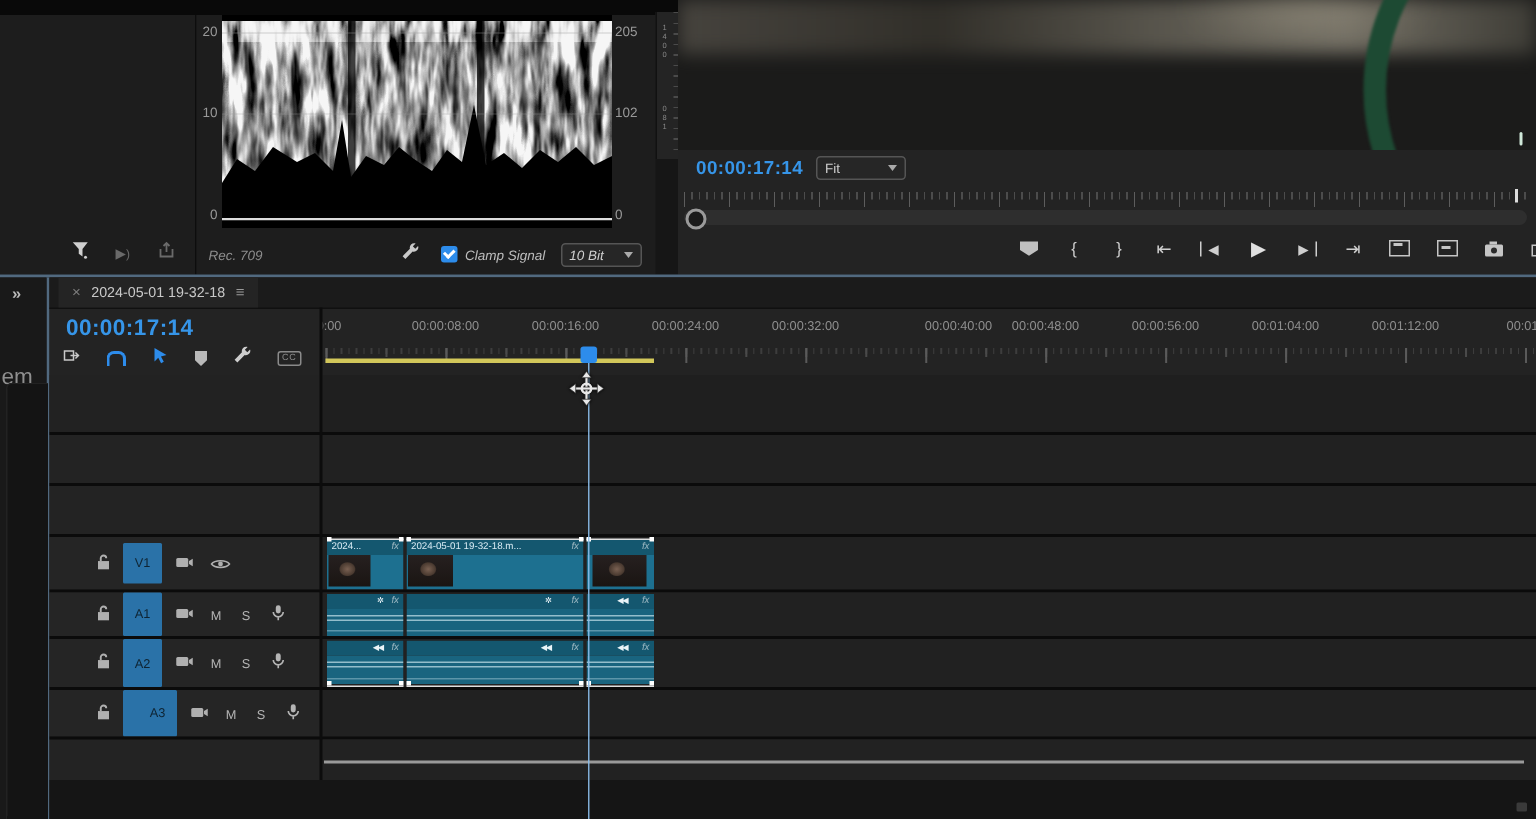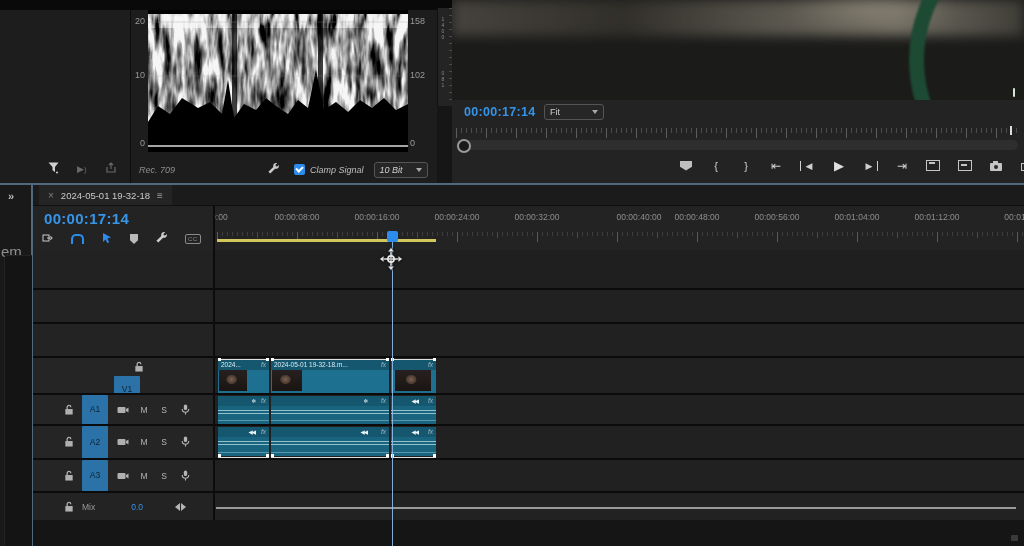--- a/index.html
+++ b/index.html
@@ -108,21 +108,21 @@
 
         <line x1="0" y1="12" x2="260" y2="12" stroke="#999" stroke-width="0.6" opacity="0.5"></line>
         <line x1="0" y1="66" x2="260" y2="66" stroke="#999" stroke-width="0.6" opacity="0.4"></line>
         <line x1="0" y1="136" x2="260" y2="136" stroke="#ddd" stroke-width="1.5"></line>
       </svg>
     </div>
 
     <div class="abs lbl" style="left:0;top:6px;width:14px;text-align:right;">20</div>
     <div class="abs lbl" style="left:0;top:60px;width:14px;text-align:right;">10</div>
     <div class="abs lbl" style="left:0;top:128px;width:14px;text-align:right;">0</div>
-    <div class="abs lbl" style="left:279px;top:6px;">158</div>
+    <div class="abs lbl" style="left:279px;top:6px;">205</div>
     <div class="abs lbl" style="left:279px;top:60px;">102</div>
     <div class="abs lbl" style="left:279px;top:128px;">0</div>
 
     <div class="abs" style="left:0;top:146px;width:306px;height:27px;display:flex;align-items:center;font-style:italic;">
       <span class="lbl" style="margin-left:8px;color:#8d8d8d;">Rec. 709</span>
       <span class="ic" style="margin-left:92px;">
         <svg width="13" height="13" viewBox="0 0 12 12">
             <path fill="#c9c9c9" d="M11 3.6c0 1.5-1.2 2.7-2.7 2.7-.3 0-.5 0-.8-.1L3 10.7 1.3 9 5.8 4.5c-.1-.3-.1-.5-.1-.8C5.7 2.2 6.9 1 8.4 1c.3 0 .6.1.9.2L7.6 2.9l1.5 1.5 1.7-1.7c.1.3.2.6.2.9z"></path>
           </svg>
       </span>
@@ -242,21 +242,21 @@
   <div class="thead" style="top:250px;height:38px;background:#222;"></div>
   <div class="tcontent" style="top:250px;height:38px;background:#1f1f1f;"></div>
   <div class="rowgap" style="top:288px;"></div>
 
   <div class="tcontent" style="top:290px;height:32px;"></div>
   <div class="rowgap" style="top:322px;"></div>
 
   <div class="tcontent" style="top:324px;height:32px;"></div>
   <div class="rowgap" style="top:356px;"></div>
 
-  <div class="thead" style="top:358px;height:35px;flex-direction:column;">
+  <div class="thead" style="top:358px;height:35px;">
     <span class="ic" style="margin-left:31px;"><svg width="10" height="11" viewBox="0 0 10 12">
           <rect x="1" y="5.5" width="8" height="6" fill="#b0b0b0"></rect>
           <path d="M3 5.5V3.5a2 2 0 0 1 4 0" stroke="#b0b0b0" fill="none" stroke-width="1.4"></path>
         </svg></span>
     <span class="tname target" style="margin-left:8px;height:27px;line-height:27px;">V1</span>
     <span class="ic" style="margin-left:9px;"><svg width="12" height="10" viewBox="0 0 12 10">
           <rect x="0.5" y="2" width="8" height="6" rx="1" fill="#b0b0b0"></rect>
           <path d="M9 4l2.5-1.5v5L9 6z" fill="#b0b0b0"></path>
         </svg></span>
     <span class="ic" style="margin-left:11px;"><svg width="14" height="8" viewBox="0 0 14 8">
@@ -305,44 +305,35 @@
         </svg></span>
   </div>
   <div class="tcontent" style="top:426px;height:32px;"></div>
   <div class="rowgap" style="top:458px;"></div>
 
   <div class="thead" style="top:460px;height:31px;">
     <span class="ic" style="margin-left:31px;"><svg width="10" height="11" viewBox="0 0 10 12">
           <rect x="1" y="5.5" width="8" height="6" fill="#b0b0b0"></rect>
           <path d="M3 5.5V3.5a2 2 0 0 1 4 0" stroke="#b0b0b0" fill="none" stroke-width="1.4"></path>
         </svg></span>
-    <span class="tname target" style="margin-left:8px;height:31px;line-height:31px;">A3</span>
+    <span class="tname target" style="margin-left:8px;height:31px;line-height:31px;padding-left:10px;">A3</span>
     <span class="ic" style="margin-left:9px;"><svg width="12" height="10" viewBox="0 0 12 10">
           <rect x="0.5" y="2" width="8" height="6" rx="1" fill="#b0b0b0"></rect>
           <path d="M9 4l2.5-1.5v5L9 6z" fill="#b0b0b0"></path>
         </svg></span>
     <span class="mslabel" style="margin-left:10px;">M</span>
     <span class="mslabel" style="margin-left:10px;">S</span>
     <span class="ic" style="margin-left:12px;"><svg width="9" height="11" viewBox="0 0 8 10">
           <rect x="2.5" y="0.5" width="3" height="5" rx="1.5" fill="#b5b5b5"></rect>
           <path d="M1 4.5a3 3 0 0 0 6 0M4 7.5v2" stroke="#b5b5b5" fill="none"></path>
         </svg></span>
   </div>
   <div class="tcontent" style="top:460px;height:31px;"></div>
   <div class="rowgap" style="top:491px;"></div>
 
-  <div class="thead" style="top:493px;height:27px;background:#232323;">
-    <span class="ic" style="margin-left:31px;"><svg width="10" height="11" viewBox="0 0 10 12">
-          <rect x="1" y="5.5" width="8" height="6" fill="#b0b0b0"></rect>
-          <path d="M3 5.5V3.5a2 2 0 0 1 4 0" stroke="#b0b0b0" fill="none" stroke-width="1.4"></path>
-        </svg></span>
-    <span style="margin-left:8px;font-size:8.5px;color:#9a9a9a;">Mix</span>
-    <span style="margin-left:36px;font-size:8.5px;color:#3695e8;">0.0</span>
-    <span class="icon-bowtie" style="margin-left:32px;"></span>
-  </div>
   <div class="tcontent" style="top:493px;height:27px;background:#222;">
     <div class="abs" style="left:1px;top:14px;width:800px;height:2px;background:#9a9a9a;"></div>
   </div>
 
   <div class="abs" style="left:33px;top:520px;width:991px;height:26px;background:#151515;">
     <div class="abs" style="left:978px;top:15px;width:7px;height:6px;background:#3a3a3a;border-radius:1px;"></div>
   </div>
 
   <div class="abs" style="left:213px;top:205px;width:2px;height:315px;background:#0c0c0c;"></div>
 

